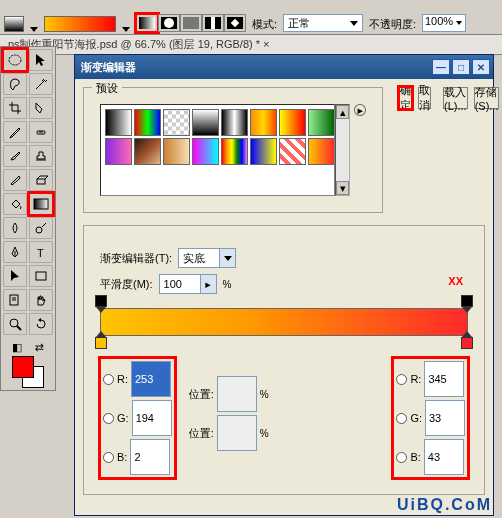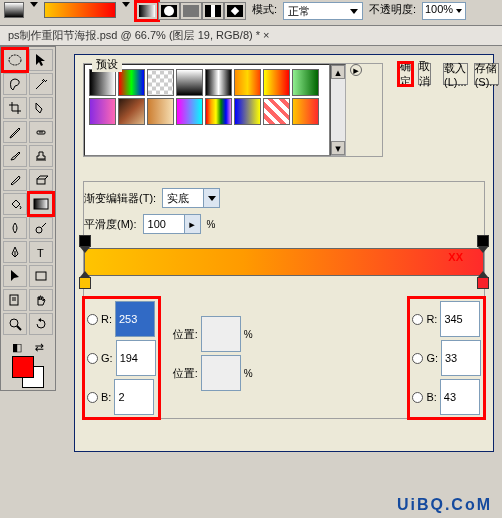--- a/index.html
+++ b/index.html
@@ -1,17 +1,17 @@
 <!DOCTYPE html>
 <html><head>
 <meta charset="utf-8">
 <style>
 *{box-sizing:border-box;margin:0;padding:0;font-family:"Microsoft YaHei",sans-serif;font-size:11px}
 body{background:#d4d0c8;width:502px;height:518px;position:relative;overflow:hidden}
-.topbar{display:flex;align-items:flex-start;height:26px;background:#d4d0c8;border-bottom:1px solid #808080;padding:2px 4px;gap:6px}
+.topbar{display:flex;align-items:flex-end;height:35px;background:#d4d0c8;border-bottom:1px solid #808080;padding:2px 4px;gap:6px}
 .swatch-fg{width:20px;height:16px;border:1px solid #666;background:linear-gradient(#fff,#000)}
 .grad-sample{width:72px;height:16px;border:1px solid #666;background:linear-gradient(90deg,#ffc600,#ff0000)}
 .down-caret{border-left:4px solid transparent;border-right:4px solid transparent;border-top:5px solid #000}
 .style-btns{display:flex;gap:0}
 .style-btn{width:22px;height:18px;border:1px solid #808080;background:#d4d0c8;display:inline-flex;align-items:center;justify-content:center}
 .style-btn svg{display:block}
 .red-box{outline:3px solid #ff0000;outline-offset:-1px}
 .lbl{color:#000}
 .mode-select{height:18px;width:80px;border:1px solid #7f9db9;background:#fff;padding:0 4px;display:flex;align-items:center;justify-content:space-between}
 .opac-val{width:44px;height:18px;border:1px solid #7f9db9;background:#fff;text-align:right;padding-right:12px;position:relative}
@@ -23,21 +23,21 @@
 .swatches{grid-column:1/3;display:flex;flex-direction:column;align-items:center;margin-top:4px;gap:2px}
 .fg-bg{width:32px;height:32px;position:relative}
 .fgcol{width:22px;height:22px;background:#ff0000;border:1px solid #000;position:absolute;left:0;top:0}
 .bgcol{width:22px;height:22px;background:#fff;border:1px solid #000;position:absolute;right:0;bottom:0}
 .tinybtns{width:32px;display:flex;justify-content:space-between}
 .dialog{position:absolute;left:74px;top:54px;width:420px;background:#ece9d8;border:1px solid #0a246a}
 .titlebar{height:24px;background:linear-gradient(#3a6ea5,#1f4f8b);color:#fff;display:flex;align-items:center;justify-content:space-between;padding:0 3px 0 6px;font-weight:bold}
 .tb-right{display:flex;gap:2px}
 .tb-btn{width:18px;height:16px;background:#d6e6ff;border:1px solid #2559a5;display:flex;align-items:center;justify-content:center;font-size:10px;color:#1f4f8b}
 .dlg-body{padding:8px;position:relative}
-.fieldset{border:1px solid #a0a0a0;padding:0;margin-bottom:24px;position:relative}
+.fieldset{border:1px solid #a0a0a0;padding:16px;margin-bottom:12px;position:relative}
 .fieldset>legend{padding:0 4px;position:absolute;top:-7px;left:8px;background:#ece9d8}
 .preset-grid{width:246px;height:92px;border:1px inset #808080;background:#fff;padding:4px;display:grid;grid-template-columns:repeat(8,27px);grid-auto-rows:27px;gap:2px;overflow:hidden}
 .preset{width:27px;height:27px;border:1px solid #666}
 .right-btns{position:absolute;right:8px;top:8px;width:86px;display:flex;flex-direction:row;gap:6px}
 .btn{height:22px;border:1px solid #808080;background:#ece9d8;display:flex;align-items:center;justify-content:center}
 .row{display:flex;align-items:center;gap:6px;margin:6px 0}
 .txtin{height:20px;border:1px solid #7f9db9;background:#fff;padding:0 4px;display:flex;align-items:center}
 .selwrap{display:flex;align-items:center}
 .selwrap .txtin{width:42px}
 .selwrap .down{width:16px;height:20px;border:1px solid #7f9db9;border-left:none;background:#dbe5f1;display:flex;align-items:center;justify-content:center}
@@ -255,20 +255,28 @@
         <span>⇄</span>
       </div>
     <div class="fg-bg">
       <div class="bgcol"></div>
       <div class="fgcol"></div>
     </div>
   </div>
 </div>
 
 <div class="dialog">
+  <div class="titlebar">
+    <span>渐变编辑器</span>
+    <div class="tb-right">
+      <div class="tb-btn">—</div>
+      <div class="tb-btn">□</div>
+      <div class="tb-btn">✕</div>
+    </div>
+  </div>
   <div class="dlg-body">
     <div class="right-btns">
       <div class="btn red-box">确定</div>
       <div class="btn">取消</div>
       <div style="height:8px"></div>
       <div class="btn">载入(L)...</div>
       <div class="btn">存储(S)...</div>
     </div>
 
     <div class="fieldset" style="width:300px">

